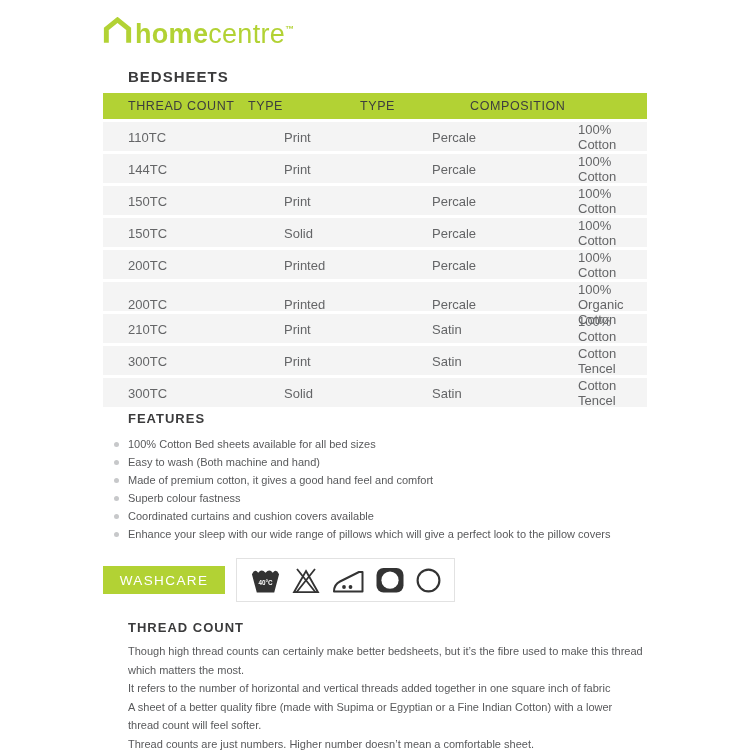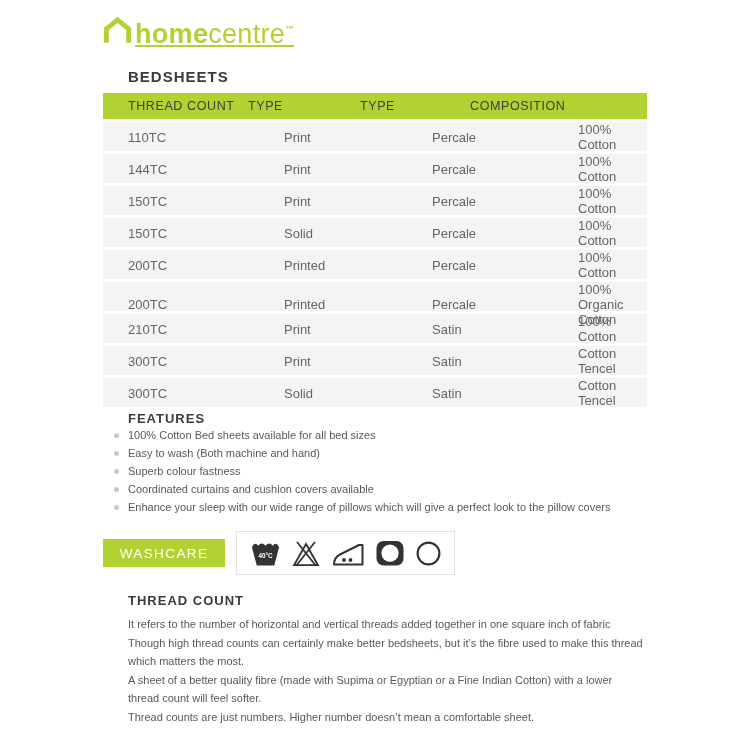--- a/index.html
+++ b/index.html
@@ -7,21 +7,21 @@
     width:750px; height:750px;
     font-family:"Liberation Sans", sans-serif;
     color:#58595b;
     overflow:hidden;
   }
   .page { position:relative; width:750px; height:750px; background:#fff; }
 
   
   .logo { display:flex; align-items:flex-start; margin:0; padding:16px 0 0 103px; }
   .logo-house { width:29px; height:27px; margin:1px 3px 0 0; flex:0 0 auto; }
-  .logo-text { font-size:27px; line-height:27px; color:var(--brand-green, #b2d234); letter-spacing:0.3px;text-decoration:underline; }
+  .logo-text { font-size:27px; line-height:27px; color:var(--brand-green, #b2d234); letter-spacing:0.3px; }
   .logo-bold { font-weight:bold; }
   .logo-light { font-weight:normal; }
   .logo-tm { font-size:9px; vertical-align:11px; font-weight:bold; letter-spacing:0; }
 
   
   .page-title {
     margin:20px 0 0 128px;
     font-size:15px; font-weight:bold; letter-spacing:1px;
     color:var(--text-dark, #3b3b3c);
   }
@@ -45,21 +45,21 @@
     color:#3d3e3e; font-size:12.5px; letter-spacing:0.6px; font-weight:500;
   }
   .trow {
     height:29px; margin-top:3px;
     background:var(--row-bg, #f4f4f4);
     color:var(--text-gray, #646567); font-size:13px;gap:36px;
   }
 
   
   .features-title { margin:4px 0 0 128px; }
-  .features-list { list-style:none; margin:0 0 0 103px; padding:0; width:560px; }
+  .features-list { list-style:none; margin:9px 0 0 103px; padding:0; width:560px; }
   .features-list li {
     position:relative; padding-left:25px;
     font-size:11px; line-height:18px; color:#58595b;
   }
   .bullet-dot {
     position:absolute; left:11px; top:7px;
     width:5px; height:5px; border-radius:50%;
     background:#c7c8ca;
   }
 
@@ -159,20 +159,21 @@
       <div>Solid</div>
       <div>Satin</div>
       <div>Cotton Tencel</div>
     </div>
   </div>
 
   <div class="section-title features-title">FEATURES</div>
   <ul class="features-list">
     <li><span class="bullet-dot"></span><span>100% Cotton Bed sheets available for all bed sizes</span></li>
     <li><span class="bullet-dot"></span><span>Easy to wash (Both machine and hand)</span></li>
+    <li><span class="bullet-dot"></span><span>Made of premium cotton, it gives a good hand feel and comfort</span></li>
     <li><span class="bullet-dot"></span><span>Superb colour fastness</span></li>
     <li><span class="bullet-dot"></span><span>Coordinated curtains and cushion covers available</span></li>
     <li><span class="bullet-dot"></span><span>Enhance your sleep with our wide range of pillows which will give a perfect look to the pillow covers</span></li>
   </ul>
 
   <div class="washcare-row">
     <div class="washcare-label">WASHCARE</div>
     <div class="washcare-icons">
       <svg width="31" height="30" viewBox="0 0 32 30" aria-hidden="true">
         <path d="M2 9 Q5 3 8.5 7.5 Q12 3 16 7.5 Q20 3 23.5 7.5 Q27 3 30 9 L25 28 L7 28 Z" fill="#333333"></path>
@@ -192,19 +193,19 @@
         <circle cx="15" cy="15.2" r="8.6" fill="#ffffff"></circle>
       </svg>
       <svg width="27" height="28" viewBox="0 0 28 28" aria-hidden="true">
         <circle cx="14" cy="14.5" r="11.3" fill="none" stroke="#333333" stroke-width="2.2"></circle>
       </svg>
     </div>
   </div>
 
   <div class="section-title tc-title">THREAD COUNT</div>
   <div class="tc-text">
+    <p>Though high thread counts can certainly make better bedsheets, but it’s the fibre used to make this thread which matters the most.</p>
     <p>It refers to the number of horizontal and vertical threads added together in one square inch of fabric</p>
-    <p>Though high thread counts can certainly make better bedsheets, but it’s the fibre used to make this thread which matters the most.</p>
     <p>A sheet of a better quality fibre (made with Supima or Egyptian or a Fine Indian Cotton) with a lower thread count will feel softer.</p>
     <p>Thread counts are just numbers. Higher number doesn’t mean a comfortable sheet.</p>
   </div>
 
 </div>
 
 </body></html>

